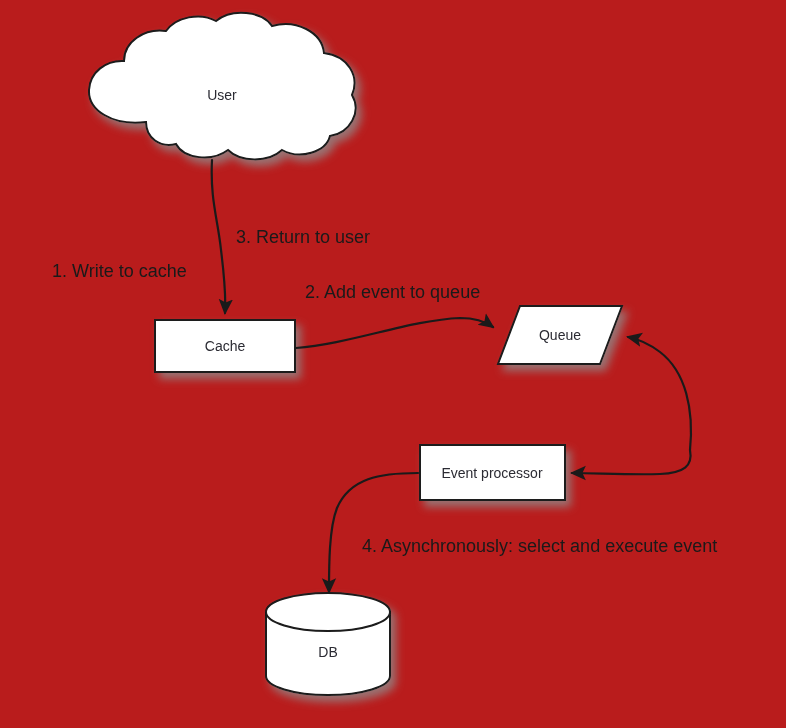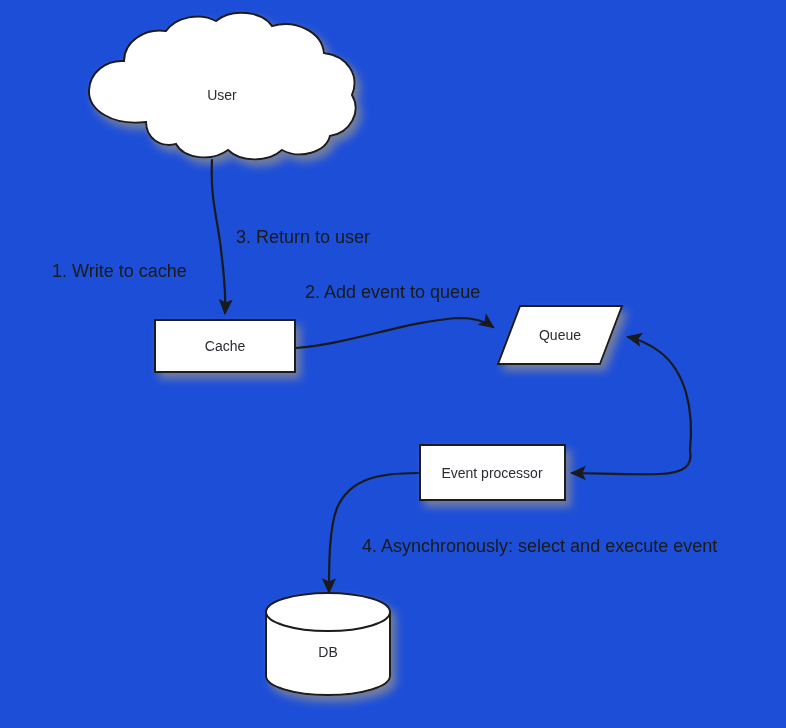--- a/index.html
+++ b/index.html
@@ -10,21 +10,21 @@
   body {
     width: 786px;
     height: 728px;
     font-family: "Liberation Sans", sans-serif;
     overflow: hidden;
   }
   #diagram-canvas {
     position: relative;
     width: 786px;
     height: 728px;
-    background: #1d4ed8;
+    background: #b91c1c;
   }
   #diagram-svg {
     position: absolute;
     top: 0;
     left: 0;
     width: 786px;
     height: 728px;
   }
   .node-label {
     font-family: "Liberation Sans", sans-serif;

